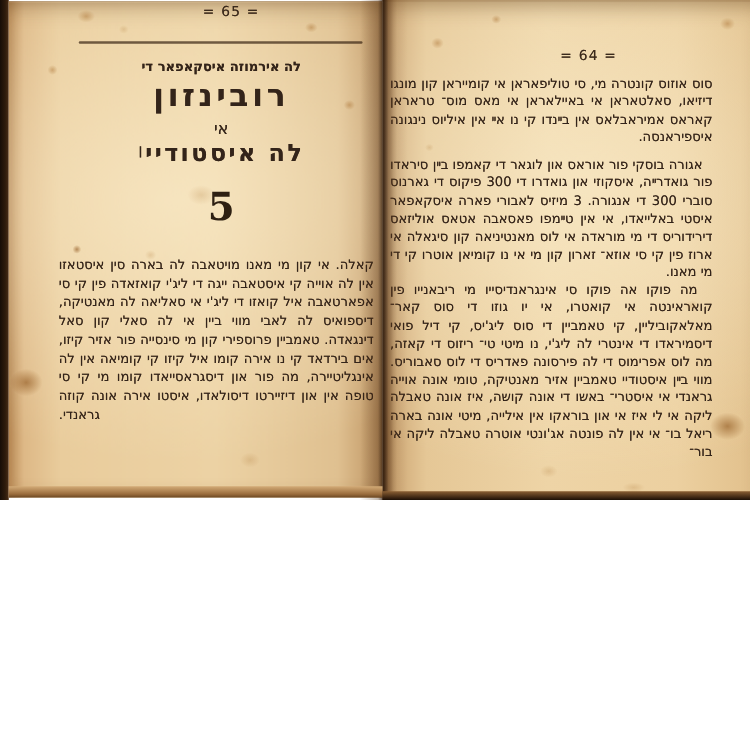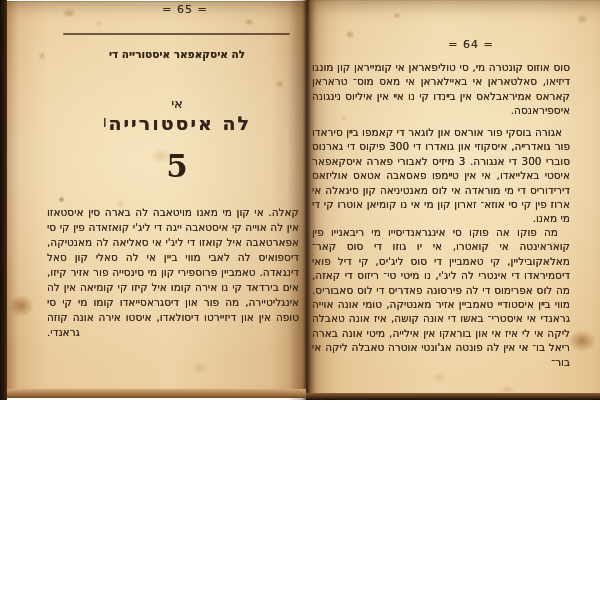--- a/index.html
+++ b/index.html
@@ -64,24 +64,25 @@
 
 <div id="book">
 
   <div id="spine-edge" class="abs"></div>
 
   <div id="page-left" class="abs"></div>
   <div id="page-right" class="abs"></div>
 
   <div id="lp-number" class="abs heb center">= 65 =</div>
   <div id="lp-rule" class="abs"></div>
-  <div id="lp-title-small" class="abs heb center">לה איסקאפאר איסטורייה די</div>
+  <div id="lp-title-small" class="abs heb center">לה אירמוזה איסקאפאר די</div>
+  <div id="lp-title-main" class="abs heb center">רובינזון</div>
   <div id="lp-title-connector" class="abs heb center">אי</div>
   <div id="lp-title-sub" class="abs heb center">
-    <span>לה איסטורייה</span><span id="lp-title-mark">׀</span>
+    <span>לה איסטודיי</span><span id="lp-title-mark">׀</span>
   </div>
   <div id="lp-chapter" class="abs center">5</div>
   <div id="lp-body" class="abs heb body-block">קאלה. אי קון מי מאנו מויטאבה לה בארה סין איסטאזו אין לה אוייה קי איסטאבה ייגה די ליג'י קואזאדה פין קי סי אפארטאבה איל קואזו די ליג'י אי סאליאה לה מאנטיקה, דיספואיס לה לאבי מווי ביין אי לה סאלי קון סאל דינגאדה. טאמביין פרוספירי קון מי סינסייה פור אזיר קיזו, אים בירדאד קי נו אירה קומו איל קיזו קי קומיאה אין לה אינגליטיירה, מה פור און דיסגראסייאדו קומו מי קי סי טופה אין און דיזיירטו דיסולאדו, איסטו אירה אונה קוזה גראנדי.</div>
 
   <div id="rp-number" class="abs heb center">= 64 =</div>
   <div id="rp-p1" class="abs heb body-block">סוס אוזוס קונטרה מי, סי טוליפאראן אי קומייראן קון מונגו דיזיאו, סאלטאראן אי באיילאראן אי מאס מוס־ טראראן קאראס אמיראבלאס אין בײנדו קי נו אײ אין איליוס נינגונה איספיראנסה.</div>
   <div id="rp-p2" class="abs heb body-block">אגורה בוסקי פור אוראס און לוגאר די קאמפו בײן סיראדו פור גואדרײה, איסקוזי און גואדרו די 300 פיקוס די גארנוס סוברי 300 די אנגורה. 3 מיזיס לאבורי פארה איסקאפאר איסטי באלייאדו, אי אין טײמפו פאסאבה אטאס אוליזאס דירידוריס די מי מוראדה אי לוס מאנטיניאה קון סיגאלה אי ארוז פין קי סי אוזא־ זארון קון מי אי נו קומיאן אוטרו קי די מי מאנו.</div>
   <div id="rp-p3" class="abs heb body-block">מה פוקו אה פוקו סי אינגראנדיסייו מי ריבאנייו פין קואראינטה אי קואטרו, אי יו גוזו די סוס קאר־ מאלאקוביליין, קי טאמביין די סוס ליג'יס, קי דיל פואי דיסמיראדו די אינטרי לה ליג'י, נו מיטי טי־ ריזוס די קאזה, מה לוס אפרימוס די לה פירסונה פאדריס די לוס סאבוריס. מווי בײן איסטודיי טאמביין אזיר מאנטיקה, טומי אונה אוייה גראנדי אי איסטרי־ באשו די אונה קושה, איז אונה טאבלה ליקה אי לי איז אי און בוראקו אין אילייה, מיטי אונה בארה ריאל בו־ אי אין לה פונטה אג'ונטי אוטרה טאבלה ליקה אי בור־</div>
 
   <div class="abs stain" style="left:62px;top:8px;width:14px;height:10px"></div>

